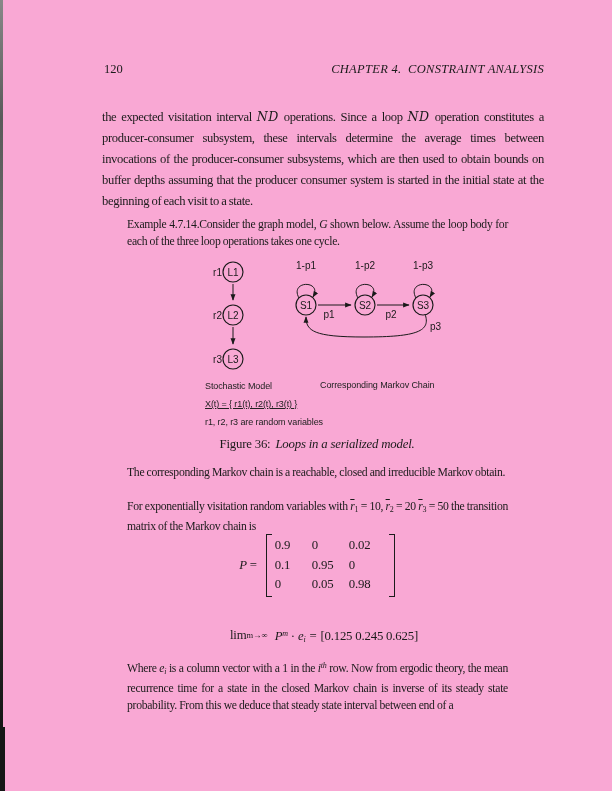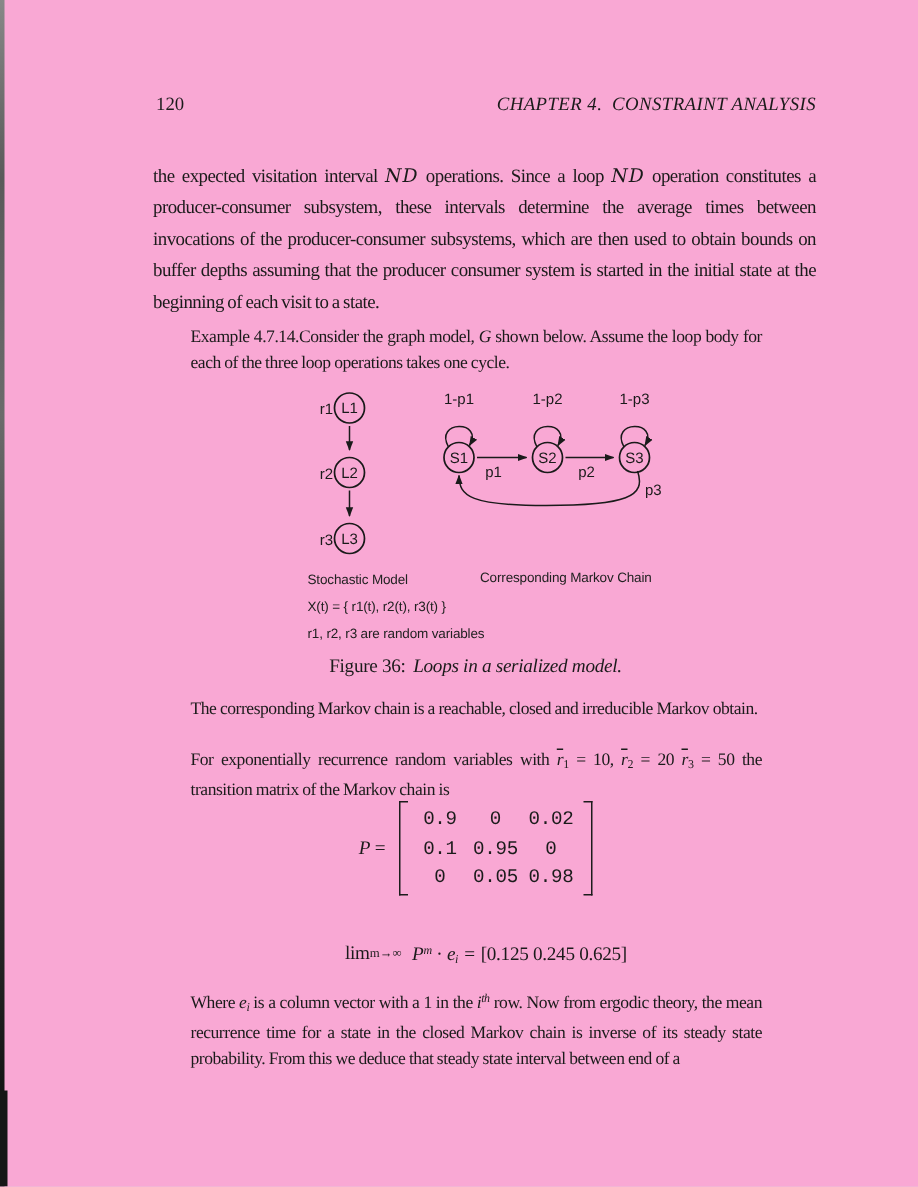--- a/index.html
+++ b/index.html
@@ -54,21 +54,21 @@
   .matrix-wrap {
     position:absolute; top:534px; left:127px; width:380px;
     display:flex; justify-content:center; align-items:center;
     font-size:12.8px; letter-spacing:-0.2px;
   }
   .matrix-lhs { margin-right:9px; }
   .bracket { width:6px; align-self:stretch; border:1.4px solid #1c1c1c; }
   .bl { border-right:none; margin-right:3px; }
   .br { border-left:none; margin-left:3px; }
   .matrix-grid { display:grid; grid-template-columns:repeat(3,37px); padding:2px 0; }
-  .mcell { text-align:center; line-height:19.5px;font-family:Liberation Mono, monospace; }
+  .mcell { text-align:left; line-height:19.5px; }
   .eq-wrap {
     position:absolute; top:629px; left:127px; width:380px;
     display:flex; justify-content:center; align-items:flex-start;
     font-size:12.8px; letter-spacing:-0.2px; margin-left:0; padding-left:14px;
   }
   .lim-stack { display:inline-flex; flex-direction:row; align-items:center; margin-right:7px; }
   .lim-word { line-height:13px; }
   .lim-sub { font-size:8.5px; line-height:9px; letter-spacing:0; }
   .eq-main { white-space:nowrap; }
   .eq-main sup { font-size:8px; vertical-align:4px; font-style:italic; }
@@ -140,30 +140,30 @@
       <line class="svg-line" x1="184" y1="52" x2="216" y2="52" marker-end="url(#arr)"></line>
       <text class="svg-label" x="198" y="65" text-anchor="middle">p2</text>
 
       <path class="svg-line" d="M 232 61 C 238 78, 225 84, 171 84 C 121 84, 113 78, 113 64" marker-end="url(#arr)"></path>
       <text class="svg-label" x="237" y="77" text-anchor="start">p3</text>
     </g>
   </svg>
 
   <div class="fig-sans" style="left:205px; top:381px;">Stochastic Model</div>
   <div class="fig-sans" style="left:320px; top:380px;">Corresponding Markov Chain</div>
-  <div class="fig-sans" style="left:205px; top:399px;">X(t) = { r1(t), r2(t), r3(t) }</div>
+  <div class="fig-sans" style="left:205px; top:399px;text-decoration:underline;">X(t) = { r1(t), r2(t), r3(t) }</div>
   <div class="fig-sans" style="left:205px; top:417px;">r1, r2, r3 are random variables</div>
 
   <div class="fig-caption">
     <span class="cap-label">Figure 36:</span><span class="cap-title">Loops in a serialized model.</span>
   </div>
 
   <div class="ex para" style="top:464px">The corresponding Markov chain is a reachable, closed and irreducible Markov obtain.</div>
 
-  <div class="ex para" style="top:498px"><span>For exponentially recurrence random variables with </span><span class="seg-rbar">r</span><span class="seg-sub">1</span><span> = 10, </span><span class="seg-rbar">r</span><span class="seg-sub">2</span><span> = 20 </span><span class="seg-rbar">r</span><span class="seg-sub">3</span><span> = 50 the transition matrix of the Markov chain is</span></div>
+  <div class="ex para" style="top:498px"><span>For exponentially visitation random variables with </span><span class="seg-rbar">r</span><span class="seg-sub">1</span><span> = 10, </span><span class="seg-rbar">r</span><span class="seg-sub">2</span><span> = 20 </span><span class="seg-rbar">r</span><span class="seg-sub">3</span><span> = 50 the transition matrix of the Markov chain is</span></div>
 
   <div class="matrix-wrap">
     <span class="matrix-lhs"><span class="it">P</span> <span>=</span></span>
     <span class="bracket bl"></span>
     <span class="matrix-grid">
         <span class="mcell">0.9</span>
         <span class="mcell">0</span>
         <span class="mcell">0.02</span>
         <span class="mcell">0.1</span>
         <span class="mcell">0.95</span>

